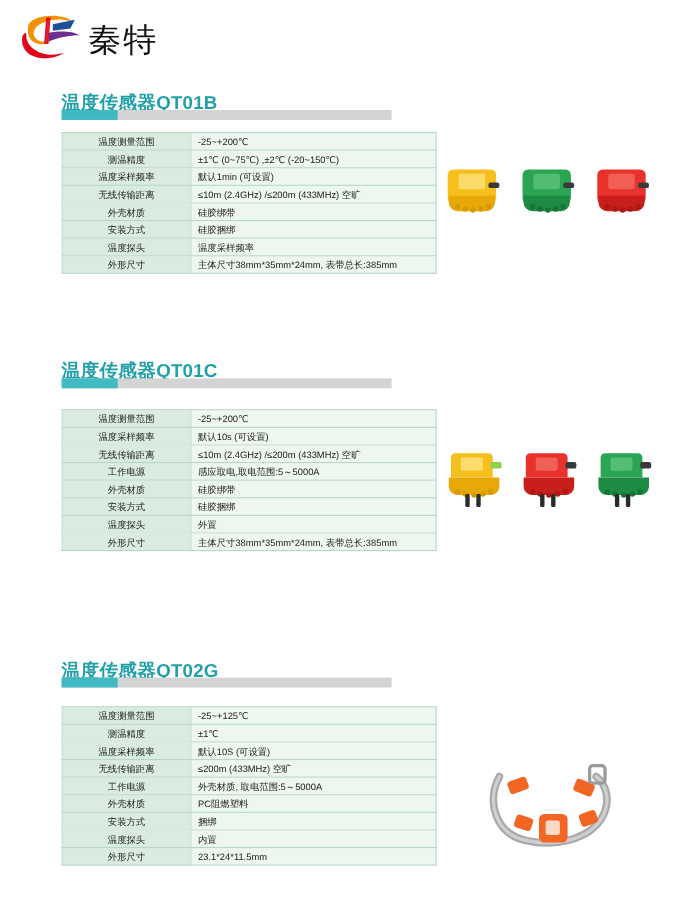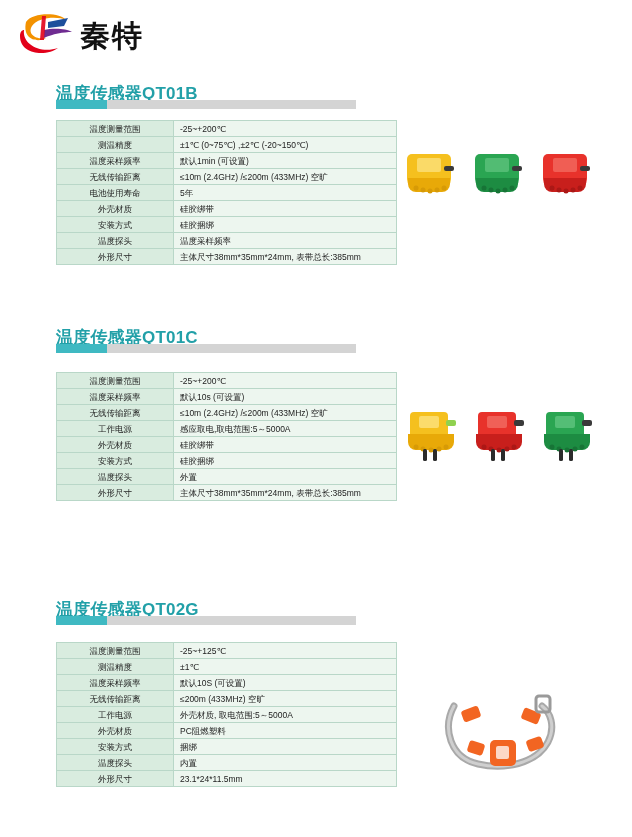--- a/index.html
+++ b/index.html
@@ -28,21 +28,21 @@
     left: 0;
     top: 2px;
     width: 56px;
     height: 50px;
   }
   .logo-text {
     position: absolute;
     left: 62px;
     top: 8px;
     font-size: 30px;
-    font-weight: bold;
+    font-weight: normal;
     letter-spacing: 2px;
     color: #111;
     font-family: "DejaVu Sans", "Liberation Sans", sans-serif;
   }
   
   .section {
     position: absolute;
     left: 0;
     width: 632px;
   }
@@ -138,24 +138,20 @@
       <td class="k">测温精度</td>
       <td class="v">±1℃ (0~75℃) ,±2℃ (-20~150℃)</td>
     </tr>
     <tr>
       <td class="k">温度采样频率</td>
       <td class="v">默认1min (可设置)</td>
     </tr>
     <tr>
       <td class="k">无线传输距离</td>
       <td class="v">≤10m (2.4GHz) /≤200m (433MHz) 空旷</td>
-    </tr>
-    <tr>
-      <td class="k">电池使用寿命</td>
-      <td class="v">5年</td>
     </tr>
     <tr>
       <td class="k">外壳材质</td>
       <td class="v">硅胶绑带</td>
     </tr>
     <tr>
       <td class="k">安装方式</td>
       <td class="v">硅胶捆绑</td>
     </tr>
     <tr>

